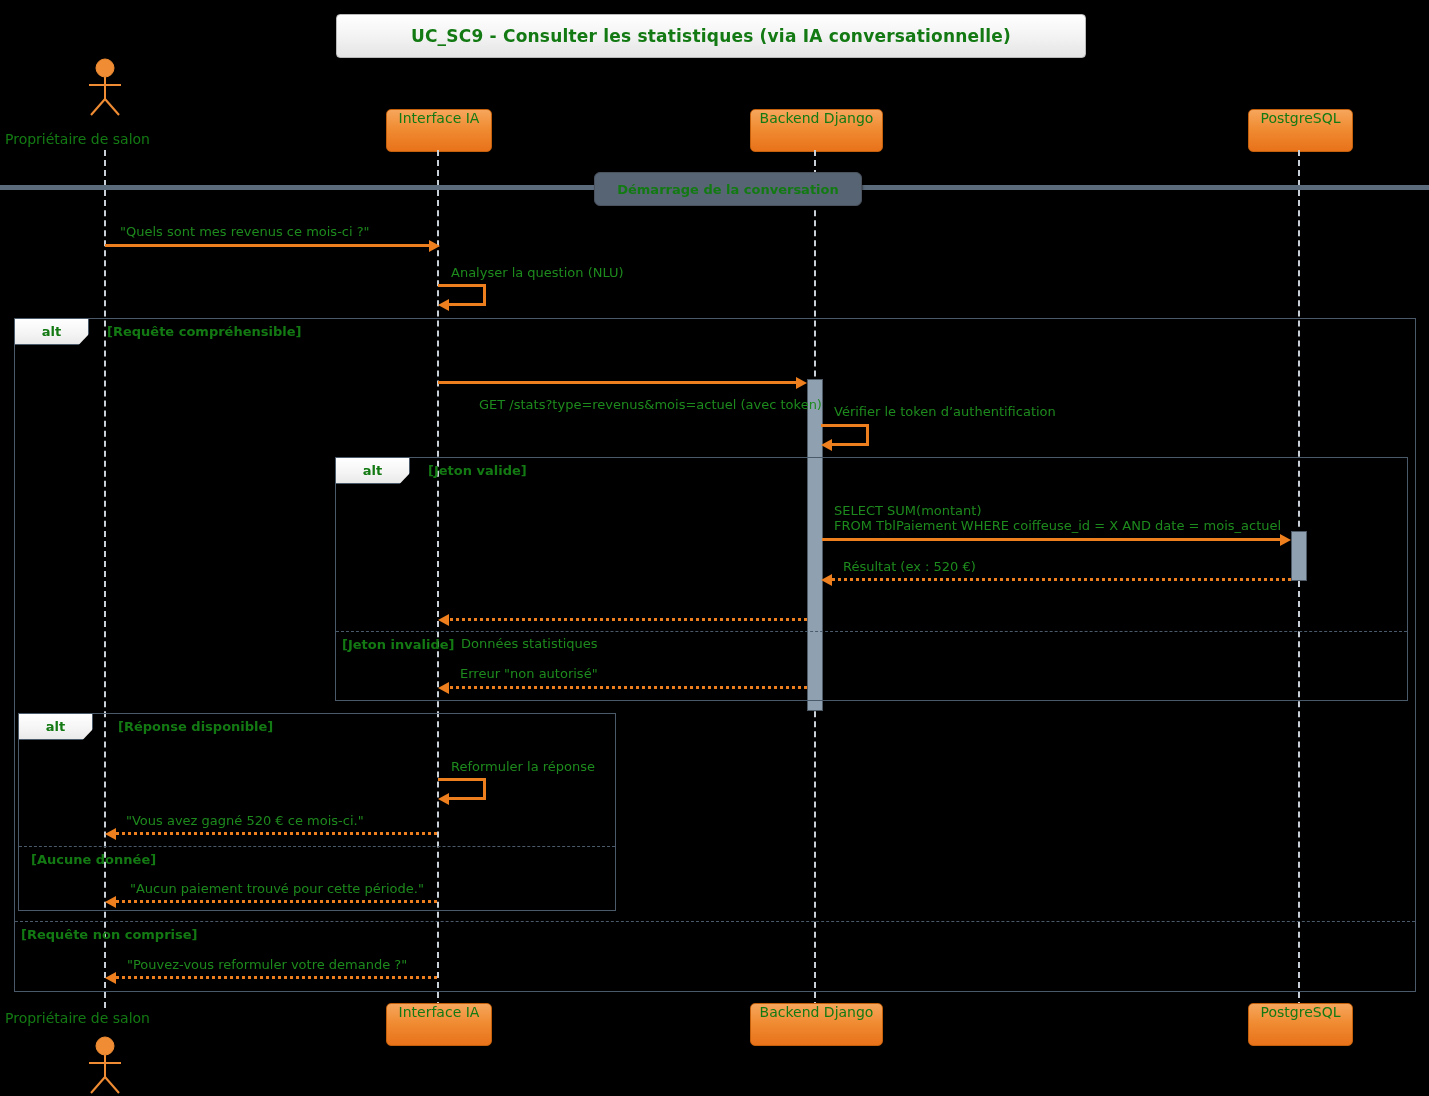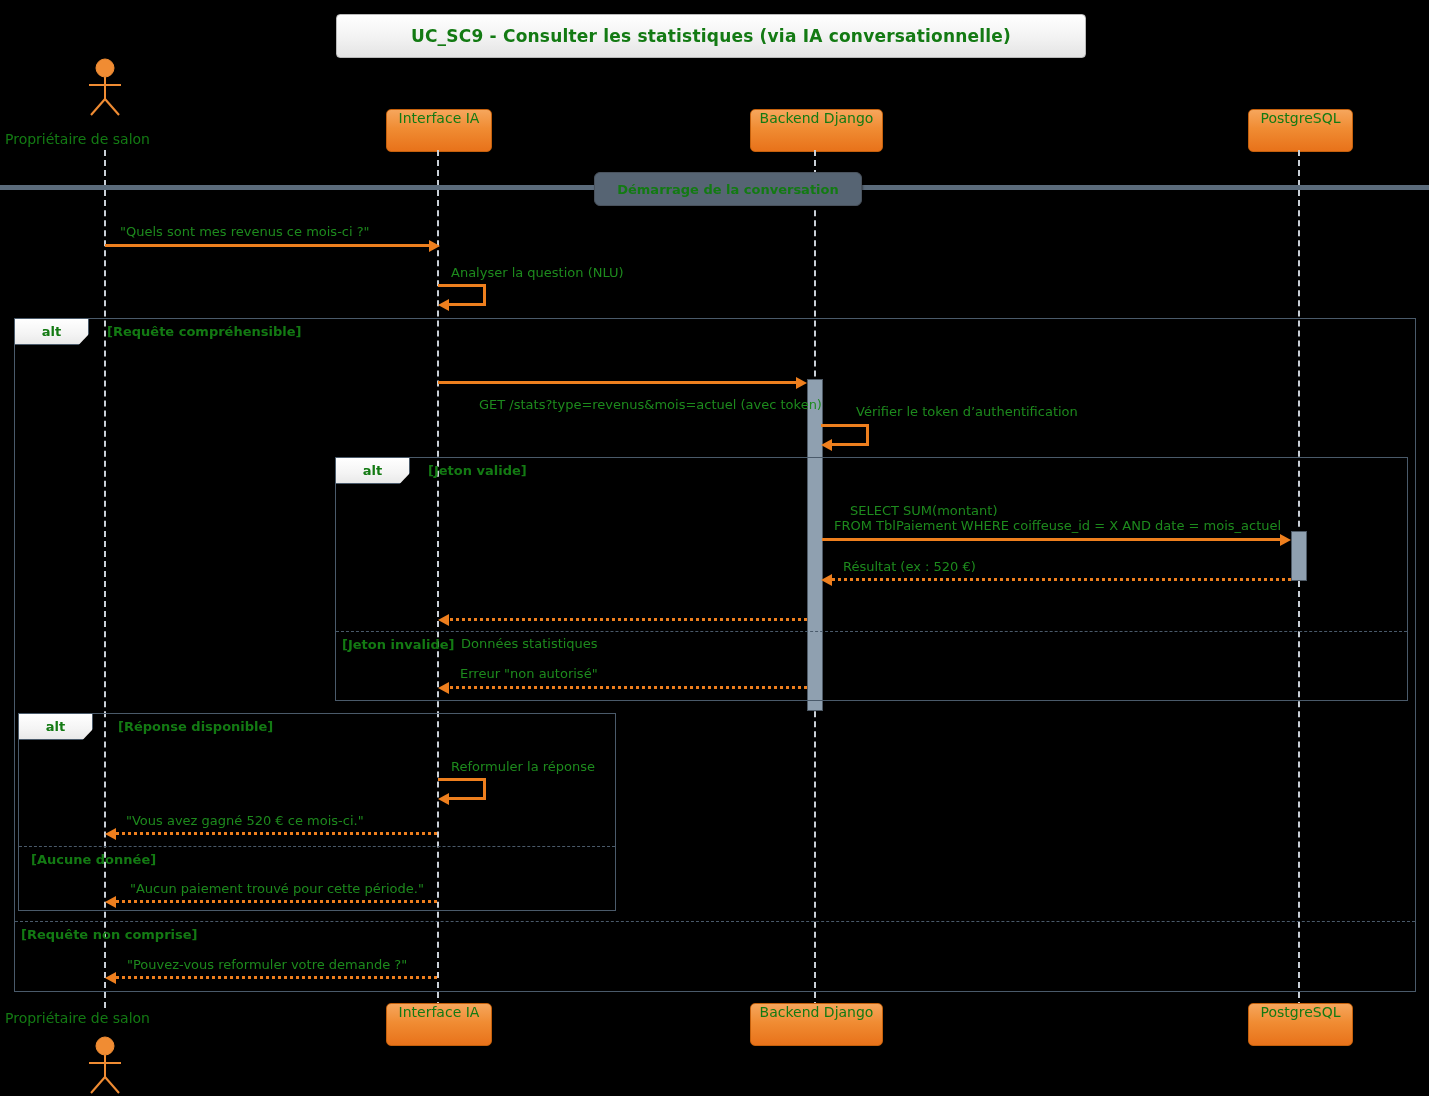--- a/index.html
+++ b/index.html
@@ -172,41 +172,41 @@
     <div class="abs frag-sep" style="left:0;top:602px;"></div>
     <div class="abs frag-cond" style="left:6px;top:608px;">[Requête non comprise]</div>
   </div>
 
   
   <div class="abs msg-label" style="left:479px;top:361px;margin-top:36px;">GET /stats?type=revenus&amp;mois=actuel (avec token)</div>
   <div class="abs arrow-line" style="left:438px;top:381px;width:359px;"></div>
   <div class="abs arrowhead right" style="left:796px;top:376.5px;"></div>
 
   
-  <div class="abs msg-label" style="left:856px;top:404px;">Vérifier le token d’authentification</div>
+  <div class="abs msg-label" style="left:834px;top:404px;">Vérifier le token d’authentification</div>
   <div class="abs selfloop" style="left:821px;top:424px;width:48px;height:22px;">
     <div class="abs top" style="left:0;top:0;width:48px;"></div>
     <div class="abs side" style="left:45px;top:0;height:22px;"></div>
     <div class="abs bot" style="left:11px;top:19px;width:34px;"></div>
     <div class="abs arrowhead left" style="left:0px;top:14.5px;"></div>
   </div>
 
   
   <div class="abs frag" style="left:335px;top:457px;width:1071px;height:242px;">
     <div class="frag-label" style="width:73px;">
       <span>alt</span>
     </div>
     <div class="abs frag-cond" style="left:92px;top:5px;">[Jeton valide]</div>
 
     <div class="abs frag-sep" style="left:0;top:173px;"></div>
     <div class="abs frag-cond" style="left:6px;top:179px;">[Jeton invalide]</div>
   </div>
 
   
-  <div class="abs msg-label" style="left:834px;top:503px;margin-left:16px;">SELECT SUM(montant)</div>
+  <div class="abs msg-label" style="left:834px;top:503px;">SELECT SUM(montant)</div>
   <div class="abs msg-label" style="left:834px;top:518px;">FROM TblPaiement WHERE coiffeuse_id = X AND date = mois_actuel</div>
   <div class="abs arrow-line" style="left:822px;top:538px;width:459px;"></div>
   <div class="abs arrowhead right" style="left:1280px;top:533.5px;"></div>
 
    backend (return) ===================== --&gt;
   <div class="abs msg-label" style="left:843px;top:559px;">Résultat (ex : 520 €)</div>
   <div class="abs arrow-line dotted" style="left:832px;top:578px;width:459px;"></div>
   <div class="abs arrowhead left" style="left:821px;top:573.5px;"></div>
 
    IA (return) ===================== --&gt;

